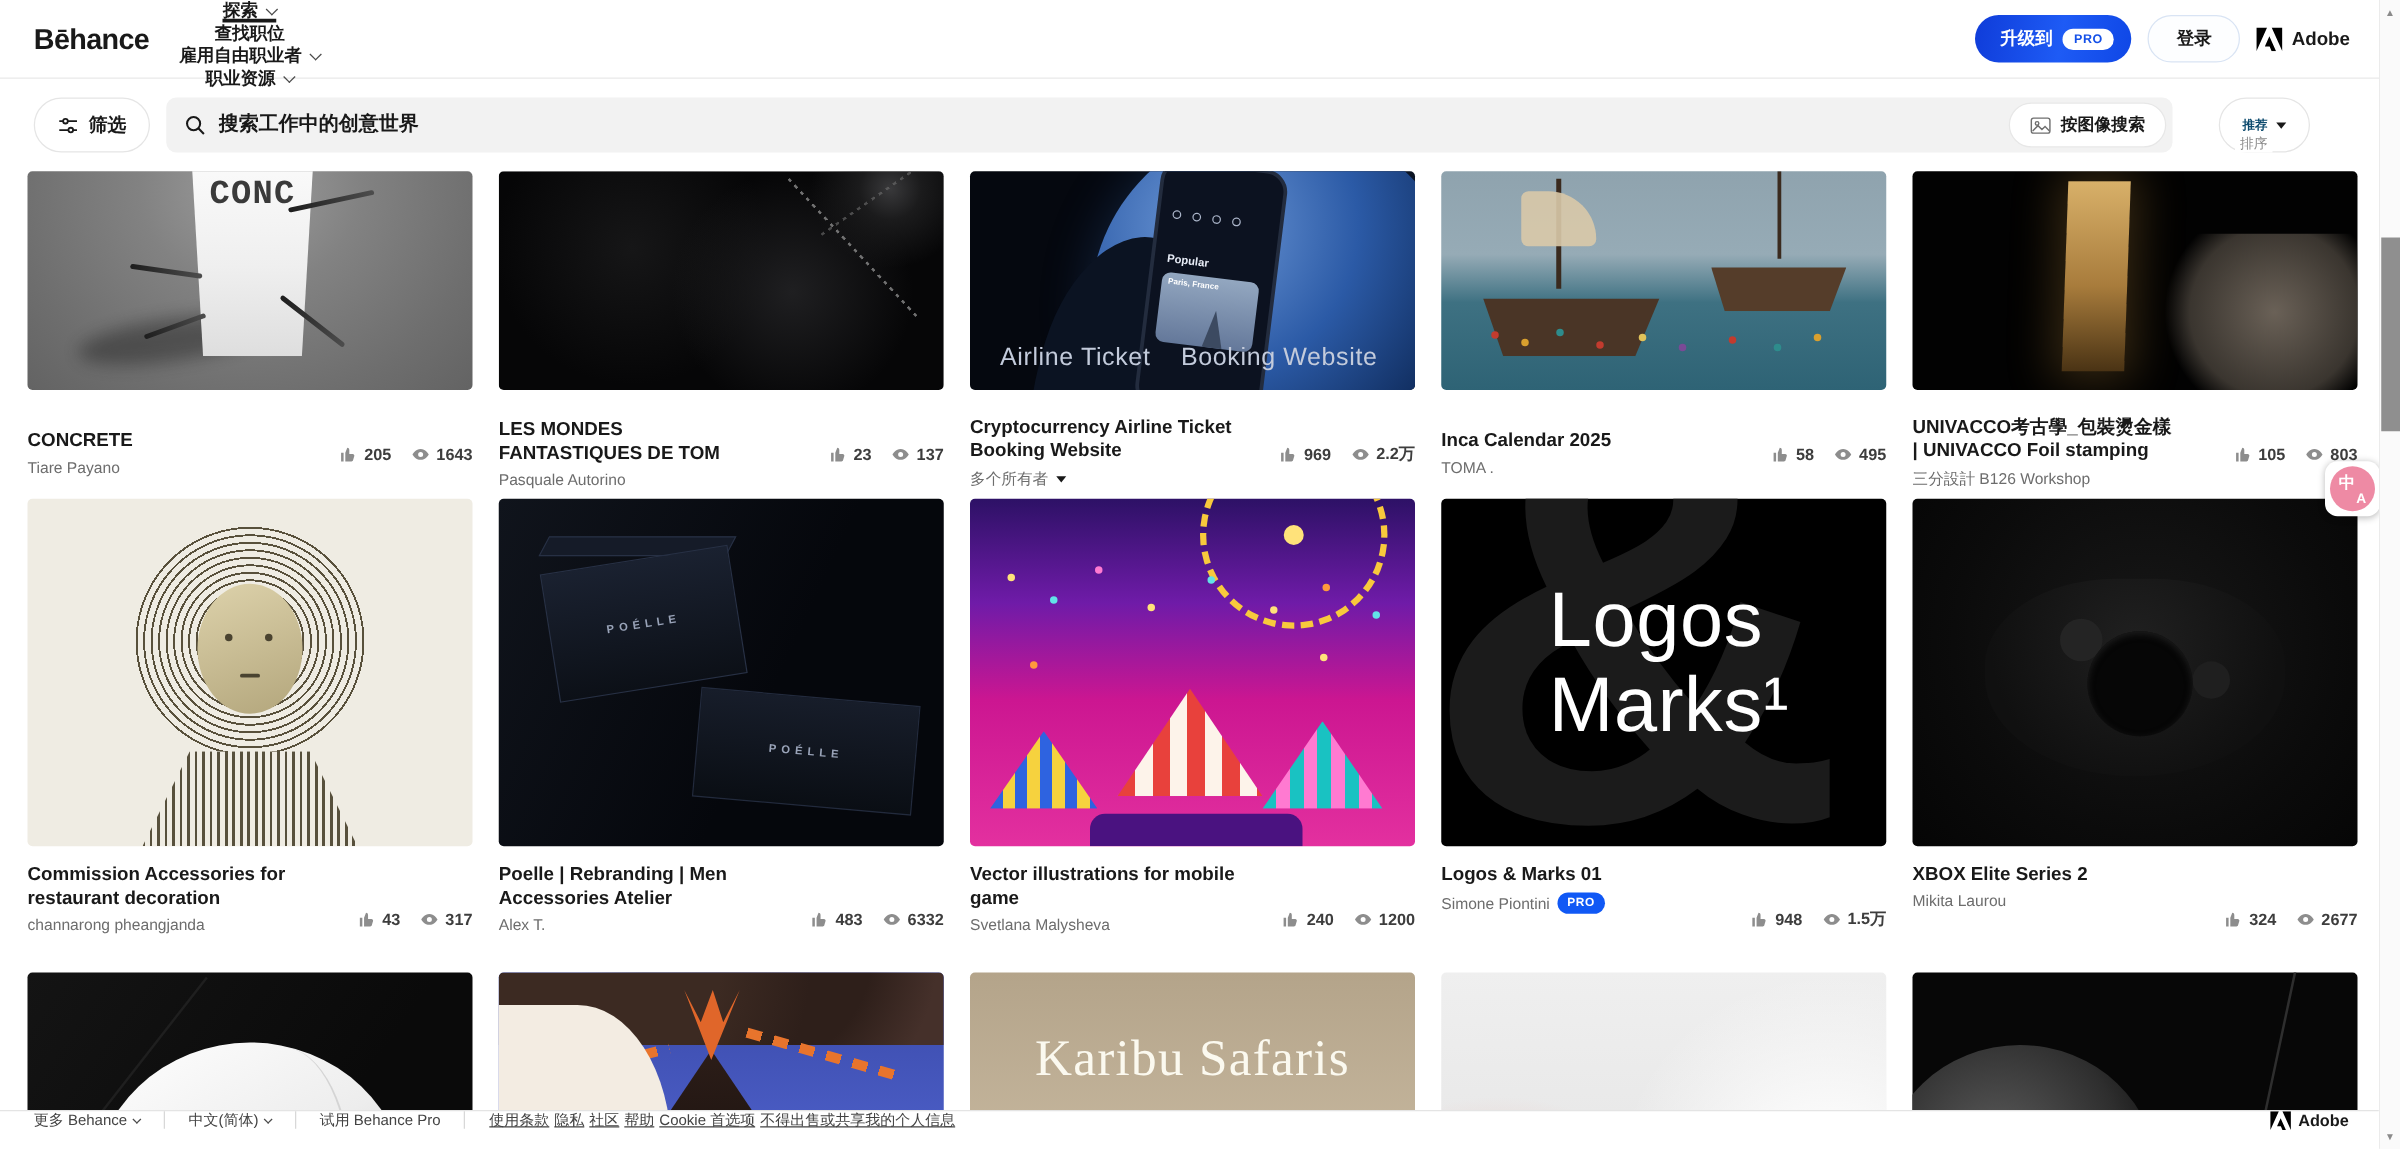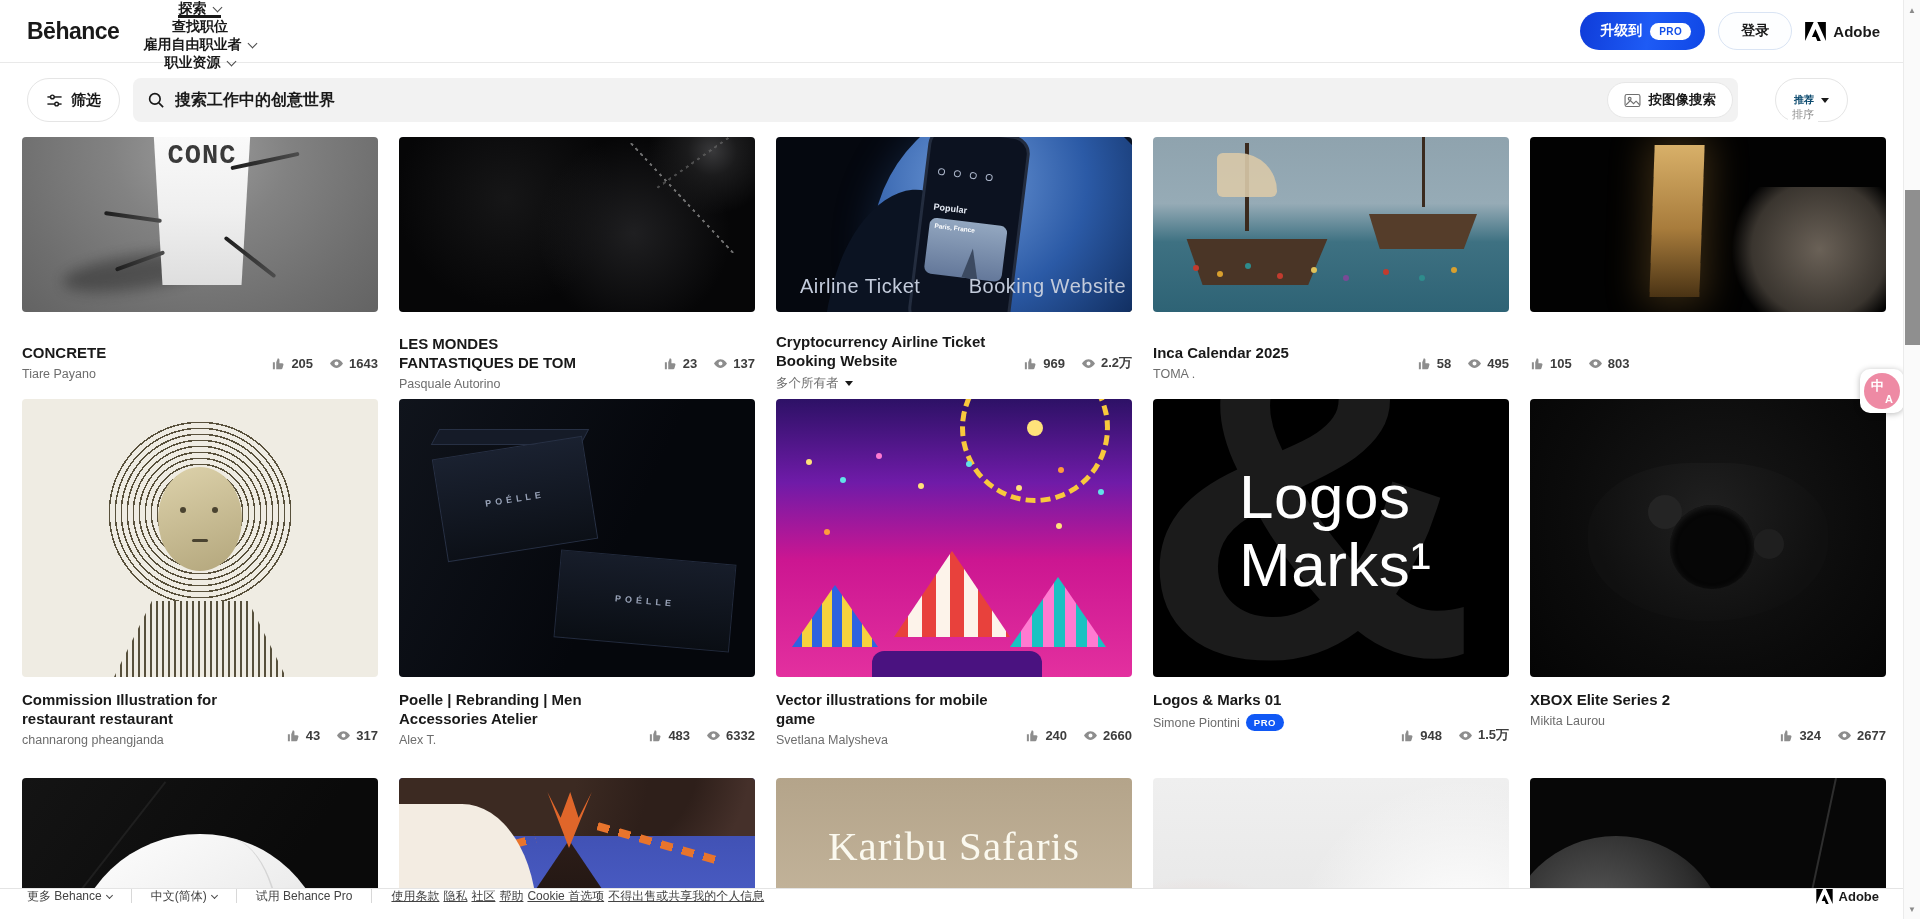--- a/index.html
+++ b/index.html
@@ -119,21 +119,21 @@
   .v3-pop { display:block; color:#e6ebf5; font-size:9px; font-weight:700; margin:66px 0 6px 4px; }
   .v3-paris { width:78px; height:56px; margin-left:2px; border-radius:7px; position:relative;
     background:linear-gradient(180deg,#93a7c0,#64789a); overflow:hidden; }
   .v3-paris span { position:absolute; left:5px; top:4px; font-size:6.5px; color:#fff; font-weight:700; }
   .v3-paris::after { content:""; position:absolute; left:38px; bottom:0; width:0; height:0;
     border-left:8px solid transparent; border-right:8px solid transparent;
     border-bottom:30px solid #3c4a61; }
   .v3-icons { position:absolute; left:10px; top:38px; display:flex; gap:9px; }
   .v3-icons i { width:7px; height:7px; border:1px solid #aab4c8; border-radius:50%; }
   .v3-cap { bottom:14px; font-size:20px; color:#c3cbdb; letter-spacing:.5px; }
-  .v3-cap.l { left:24px; } .v3-cap.r { right:6px; }
+  .v3-cap.l { left:24px; } .v3-cap.r { right:30px; }
   
   .v4 { background:linear-gradient(180deg,#8fa3ae 0%,#96abb6 38%,#3e7182 60%,#2e6375 100%); }
   .v4-ship1 { left:24px; top:52px; width:160px; height:96px; background:#4a3526;
     clip-path:polygon(6% 52%,94% 52%,82% 100%,16% 100%); }
   .v4-mast1 { left:92px; top:6px; width:4px; height:88px; background:#3a2a1e; }
   .v4-sail1 { left:64px; top:16px; width:60px; height:44px; background:#d9c9a8;
     border-radius:6px 40px 6px 6px; opacity:.9; }
   .v4-ship2 { right:26px; top:34px; width:120px; height:78px; background:#553d2a;
     clip-path:polygon(5% 55%,95% 55%,84% 100%,14% 100%); }
   .v4-mast2 { right:84px; top:0; width:3px; height:70px; background:#3a2a1e; }
@@ -503,20 +503,26 @@
         </div>
       </div>
     </article>
 
     <article class="card">
       <a class="card-img v5">
         <div class="abs v5-slab"></div>
         <div class="abs v5-rock"></div>
       </a>
       <div class="card-meta">
+        <div class="meta-left">
+          <a class="card-title">UNIVACCO考古學_包裝燙金樣 | UNIVACCO Foil stamping</a>
+          <div class="card-author">
+              <a>三分設計 B126 Workshop</a>
+            </div>
+        </div>
         <div class="card-stats">
           <span class="stat">
               <svg viewBox="0 0 24 24">
                 <path d="M3 10h3.2v11H3zM8.4 21h7.9c1 0 1.8-.6 2-1.5l1.6-5.5c.4-1.3-.6-2.6-2-2.6h-4.4V6a2.6 2.6 0 0 0-2.6-2.6L8.4 10z"></path>
               </svg>
               <span>105</span>
             </span>
           <span class="stat">
               <svg viewBox="0 0 24 24">
                 <path d="M12 5C6 5 1.7 11.3 1.7 12S6 19 12 19s10.3-6.3 10.3-7S18 5 12 5zm0 10.2A3.2 3.2 0 1 1 12 8.8a3.2 3.2 0 0 1 0 6.4z"></path>
@@ -531,21 +537,21 @@
   <div class="row row2">
 
     <article class="card">
       <a class="card-img v6">
         <div class="abs v6-bonnet"></div>
         <div class="abs v6-face"></div>
         <div class="abs v6-body"></div>
       </a>
       <div class="card-meta">
         <div class="meta-left">
-          <a class="card-title">Commission Illustration for restaurant restaurant</a>
+          <a class="card-title">Commission Accessories for restaurant decoration</a>
           <div class="card-author">
               <a>channarong pheangjanda</a>
             </div>
         </div>
         <div class="card-stats">
           <span class="stat">
               <svg viewBox="0 0 24 24">
                 <path d="M3 10h3.2v11H3zM8.4 21h7.9c1 0 1.8-.6 2-1.5l1.6-5.5c.4-1.3-.6-2.6-2-2.6h-4.4V6a2.6 2.6 0 0 0-2.6-2.6L8.4 10z"></path>
               </svg>
               <span>43</span>
@@ -614,21 +620,21 @@
           <span class="stat">
               <svg viewBox="0 0 24 24">
                 <path d="M3 10h3.2v11H3zM8.4 21h7.9c1 0 1.8-.6 2-1.5l1.6-5.5c.4-1.3-.6-2.6-2-2.6h-4.4V6a2.6 2.6 0 0 0-2.6-2.6L8.4 10z"></path>
               </svg>
               <span>240</span>
             </span>
           <span class="stat">
               <svg viewBox="0 0 24 24">
                 <path d="M12 5C6 5 1.7 11.3 1.7 12S6 19 12 19s10.3-6.3 10.3-7S18 5 12 5zm0 10.2A3.2 3.2 0 1 1 12 8.8a3.2 3.2 0 0 1 0 6.4z"></path>
               </svg>
-              <span>2660</span>
+              <span>1200</span>
             </span>
         </div>
       </div>
     </article>
 
     <article class="card">
       <a class="card-img v9">
         <span class="abs v9-amp">&amp;</span>
         <div class="abs v9-text">
           <div>Logos</div>

